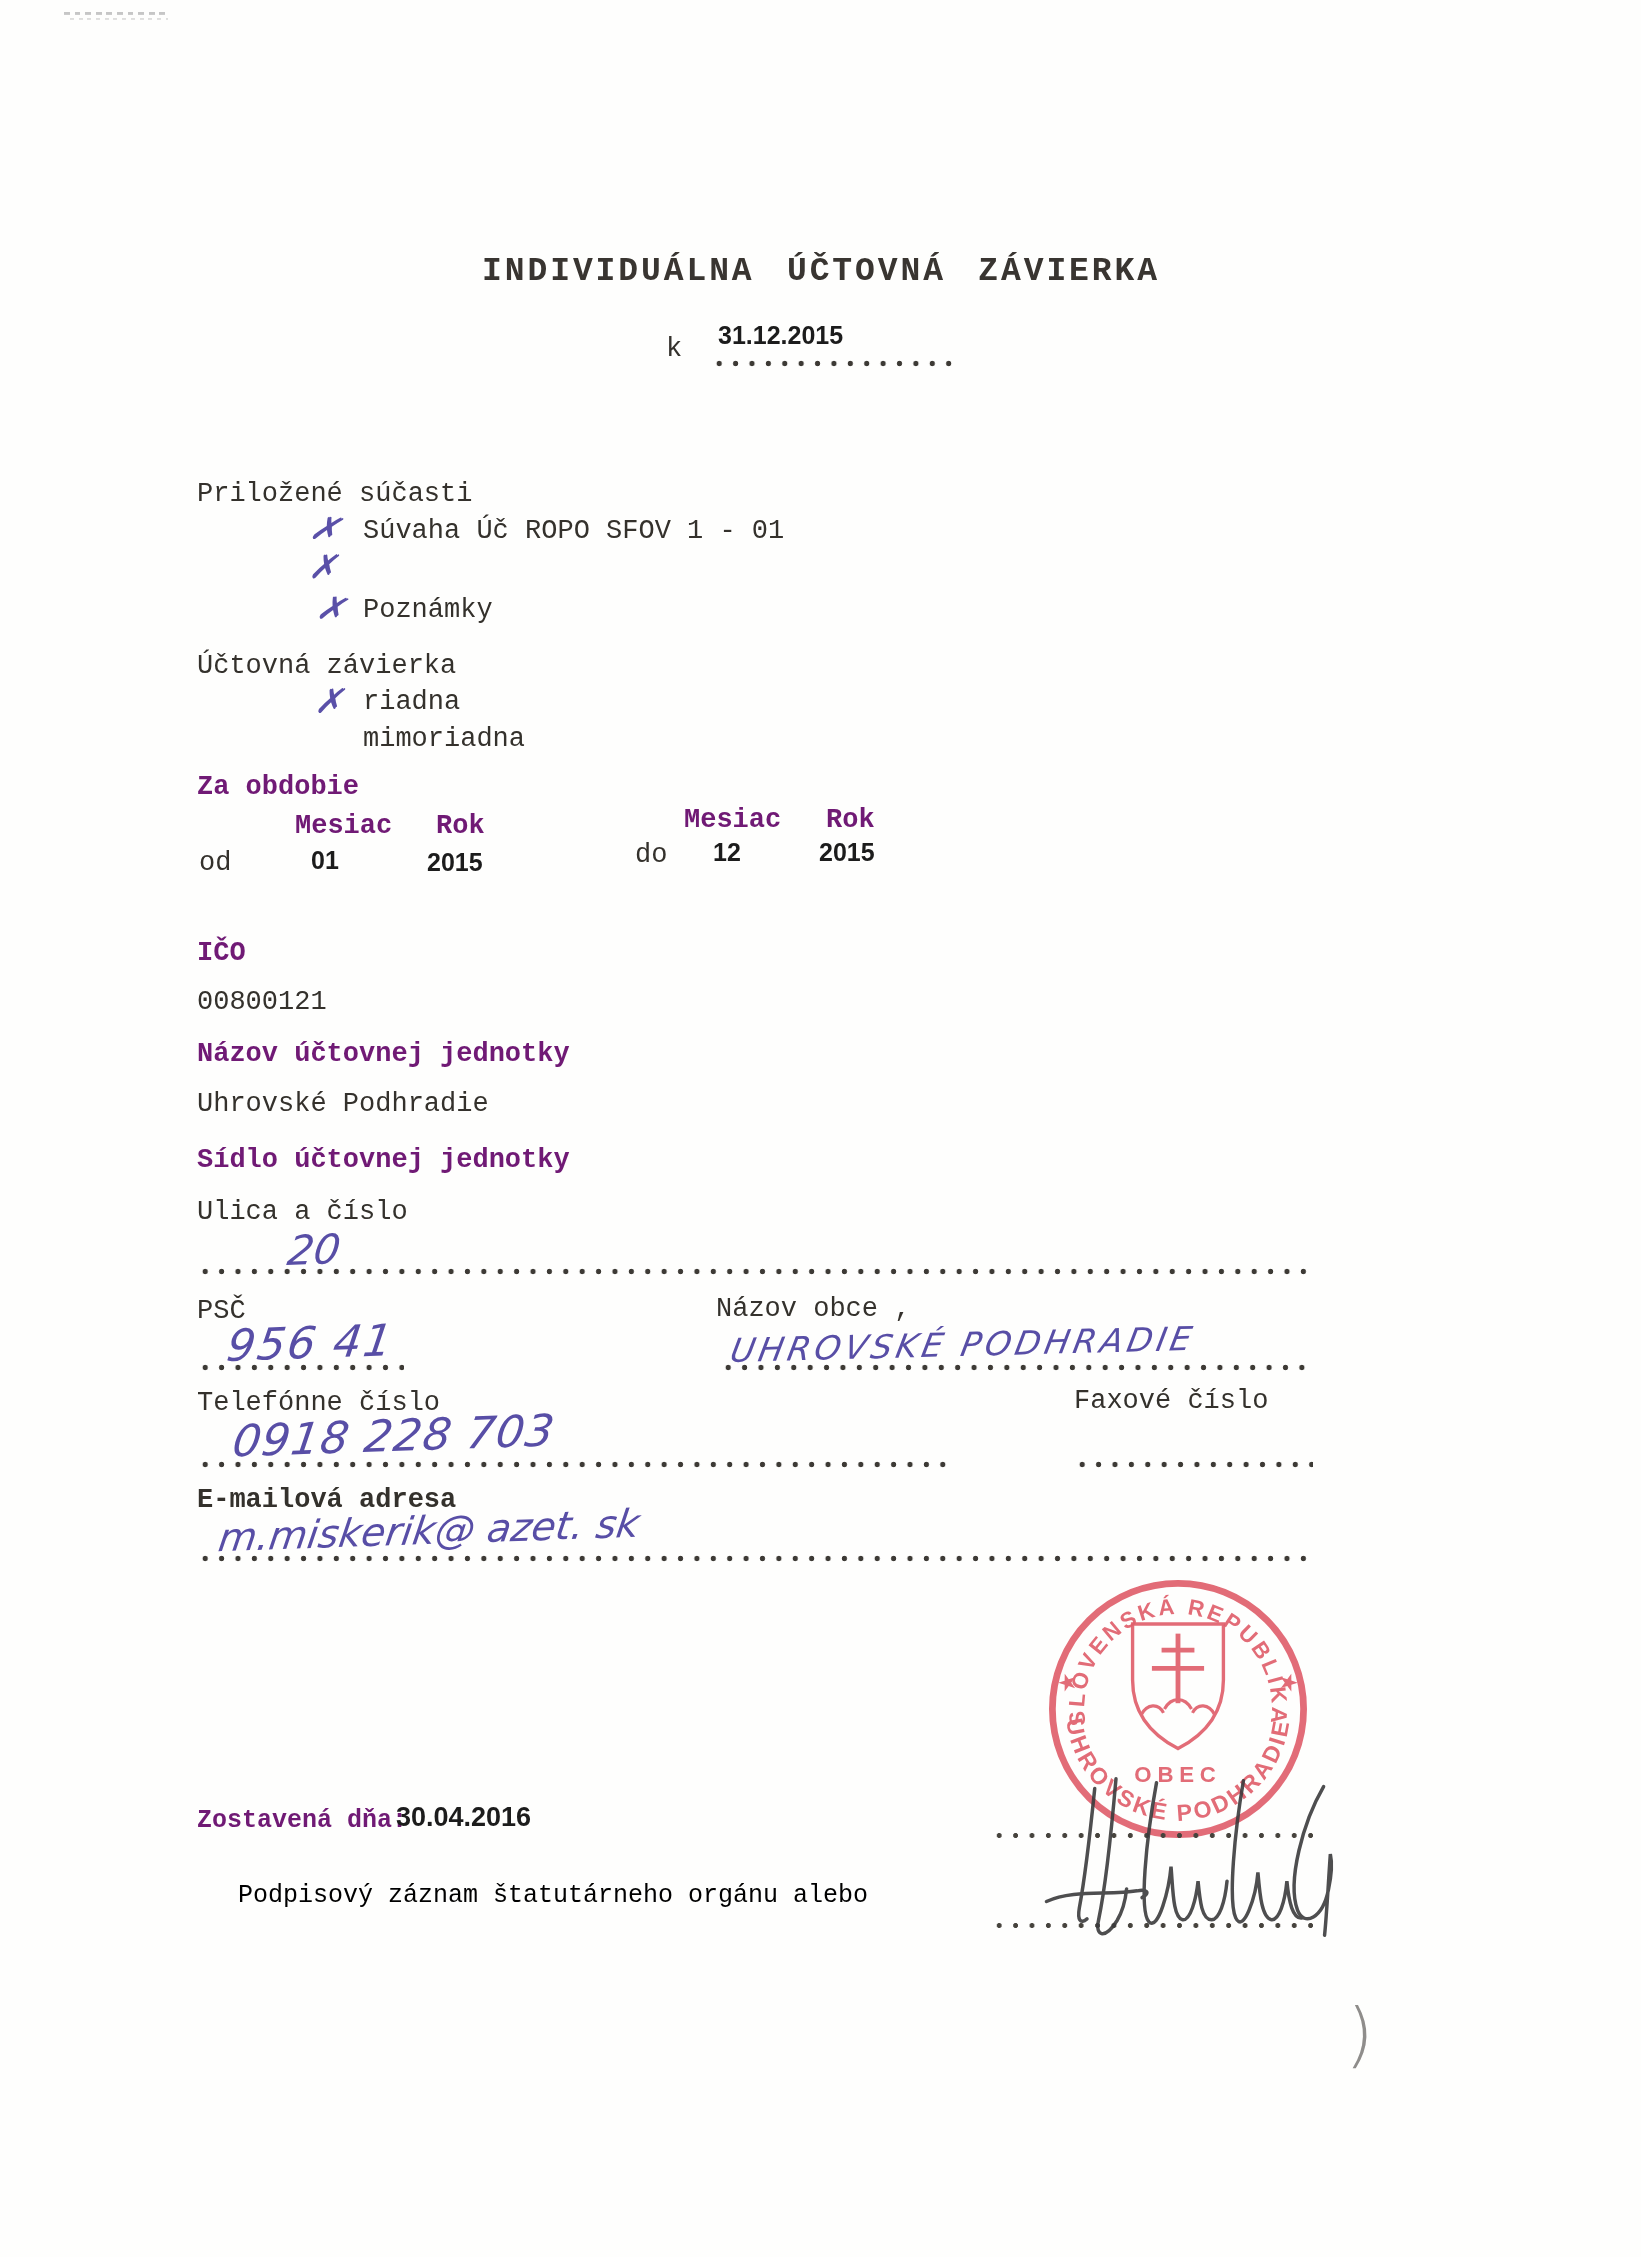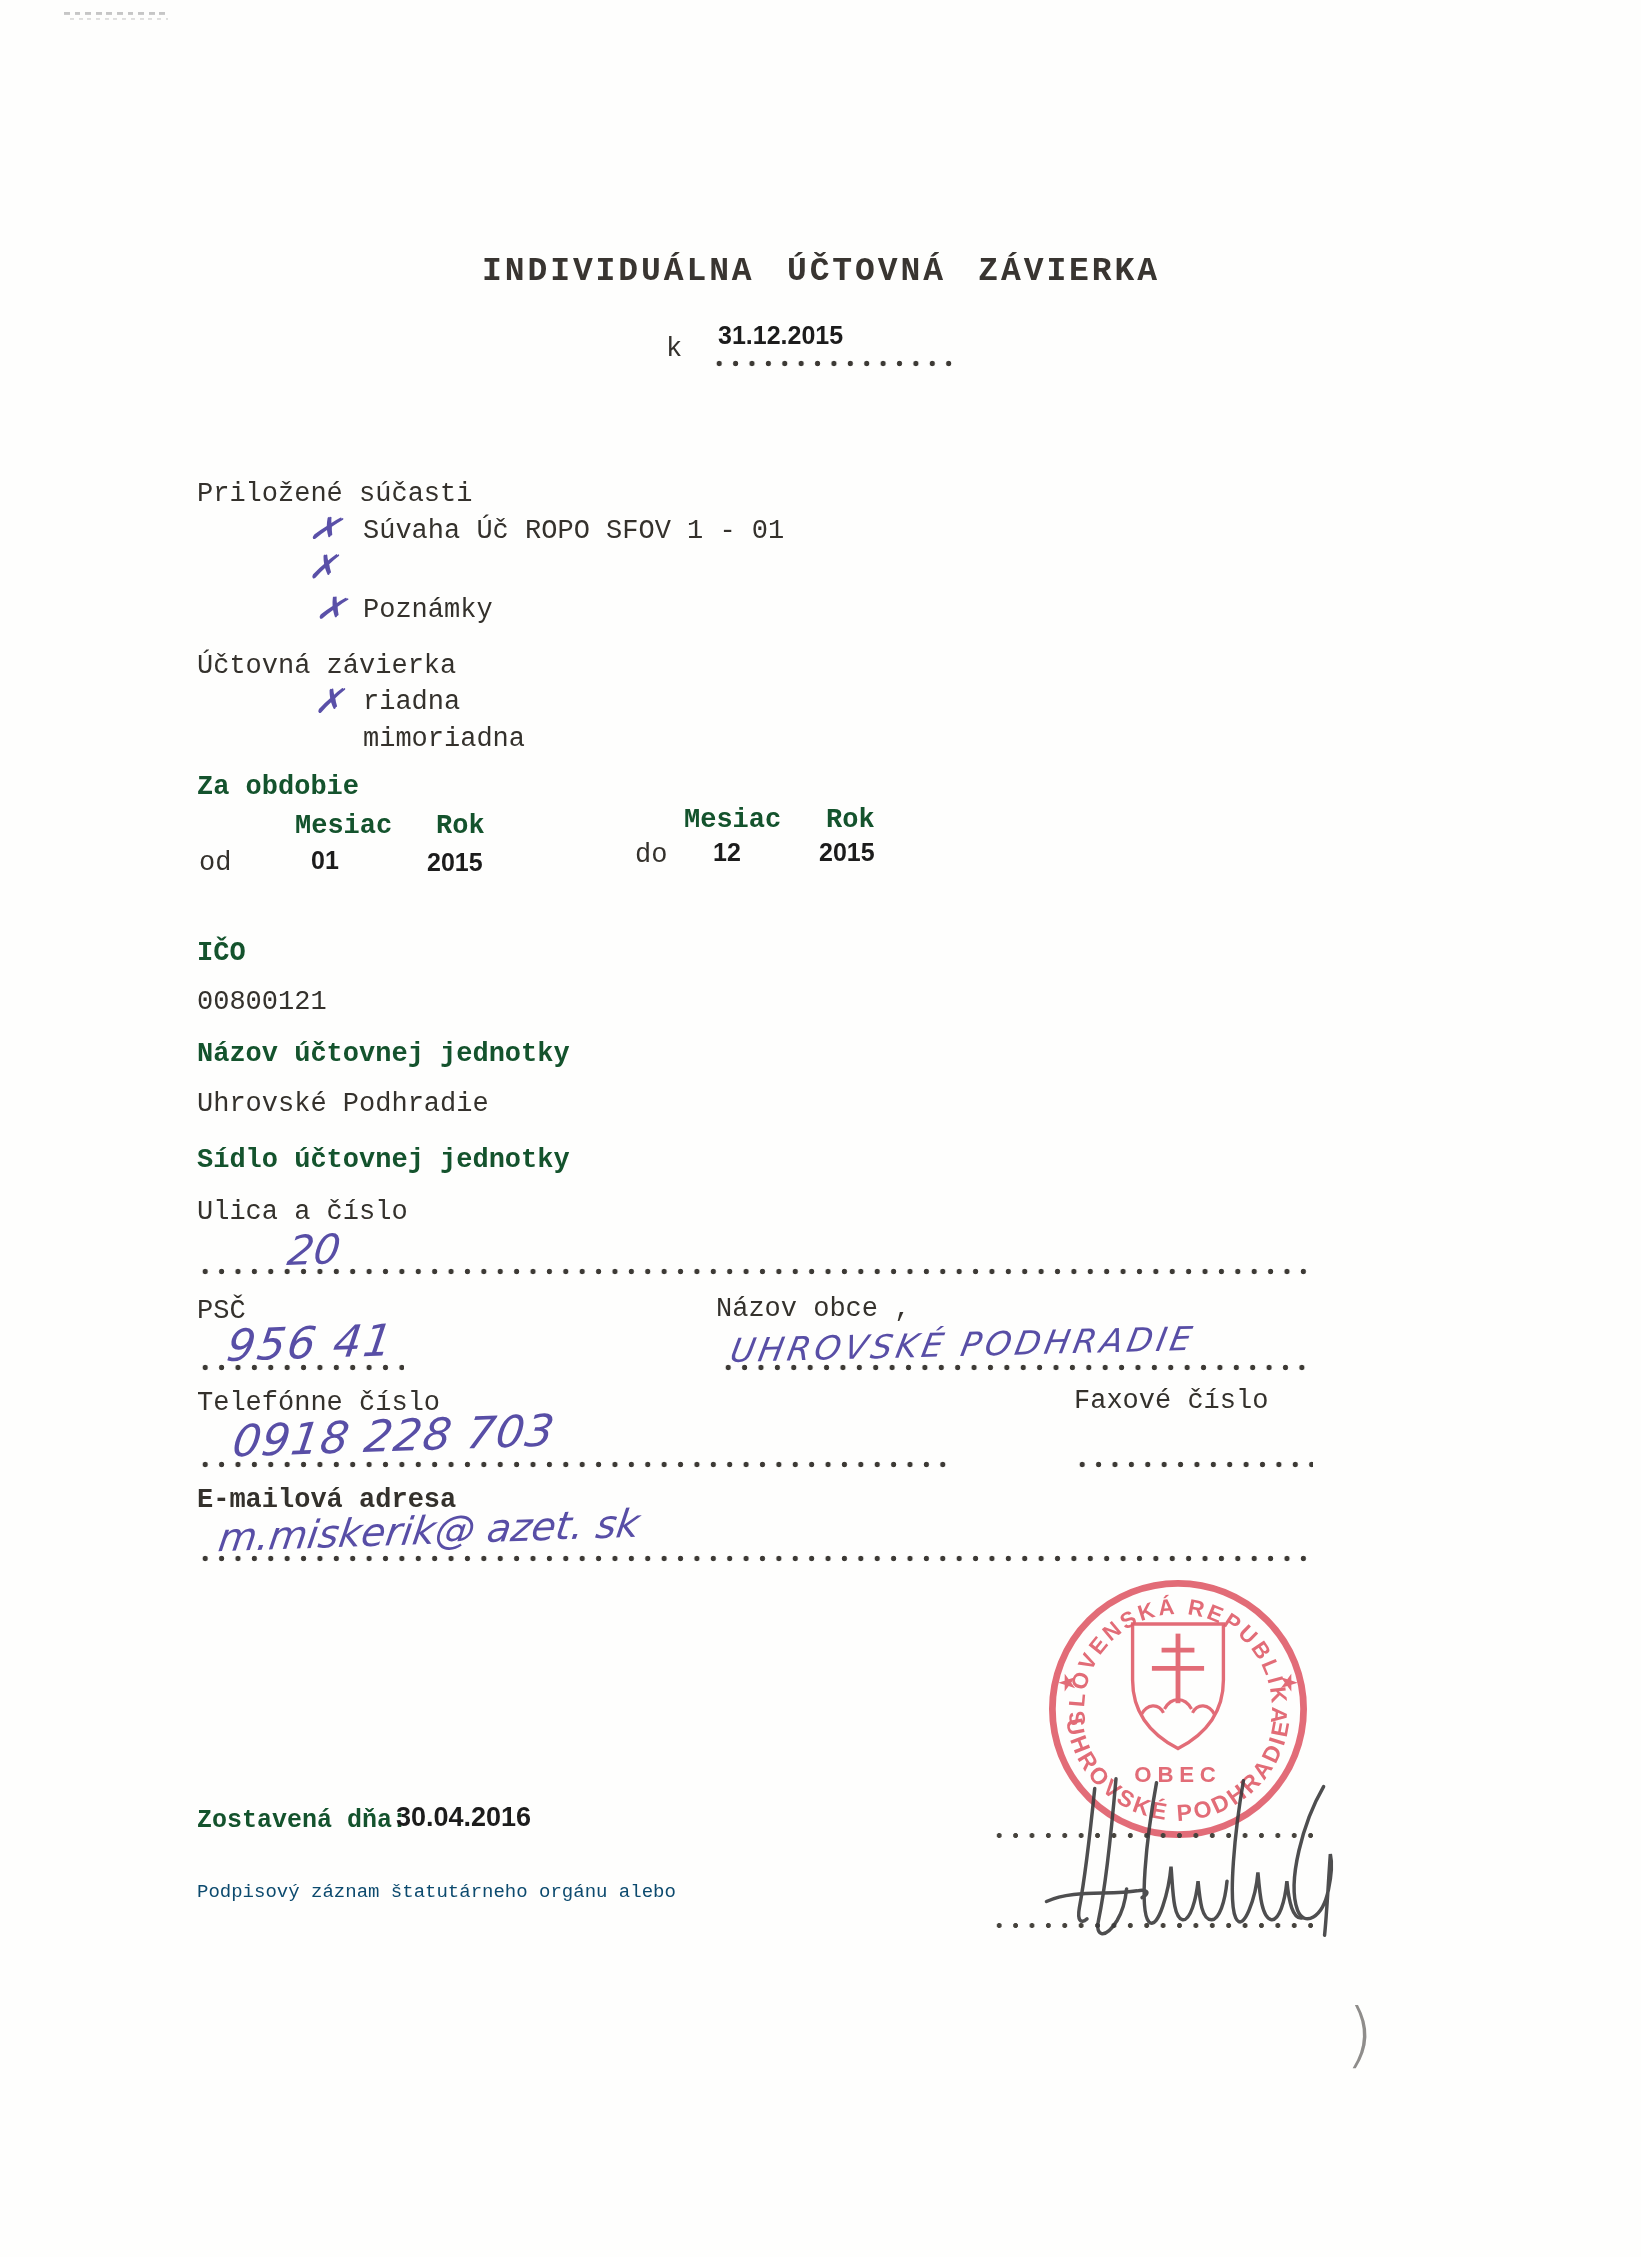--- a/index.html
+++ b/index.html
@@ -8,22 +8,22 @@
     width:1641px;height:2257px;
     margin:0 auto;
     background:#fefefd;
     overflow:hidden;
     font-family:"Liberation Mono","DejaVu Sans Mono",monospace;
     color:#33302b;
     text-align:center;
   }
   .abs{position:absolute;}
   .mono{font-family:"Liberation Mono","DejaVu Sans Mono",monospace;font-size:27px;color:#34312c;white-space:pre;}
-  .mono.b{font-weight:700;color:#14532d;}
-  .mono.small{font-size:19px;color:#0c4a6e;}
+  .mono.b{font-weight:700;color:#701a75;}
+  .mono.small{font-size:25px;color:#000000;margin-left:41px;}
   .title{
     font-family:"Liberation Mono","DejaVu Sans Mono",monospace;
     font-size:33px;font-weight:700;letter-spacing:2.9px;word-spacing:9.7px;
     color:#393531;white-space:pre;
   }
   .formval{font-family:"Liberation Sans","DejaVu Sans",sans-serif;font-size:25px;font-weight:600;color:#1c1c1c;white-space:pre;}
   .hw{
     font-family:"DejaVu Sans",sans-serif;font-style:italic;
     color:#584ea6;white-space:pre;display:inline-block;
     transform:skewX(-10deg) rotate(-2deg);

